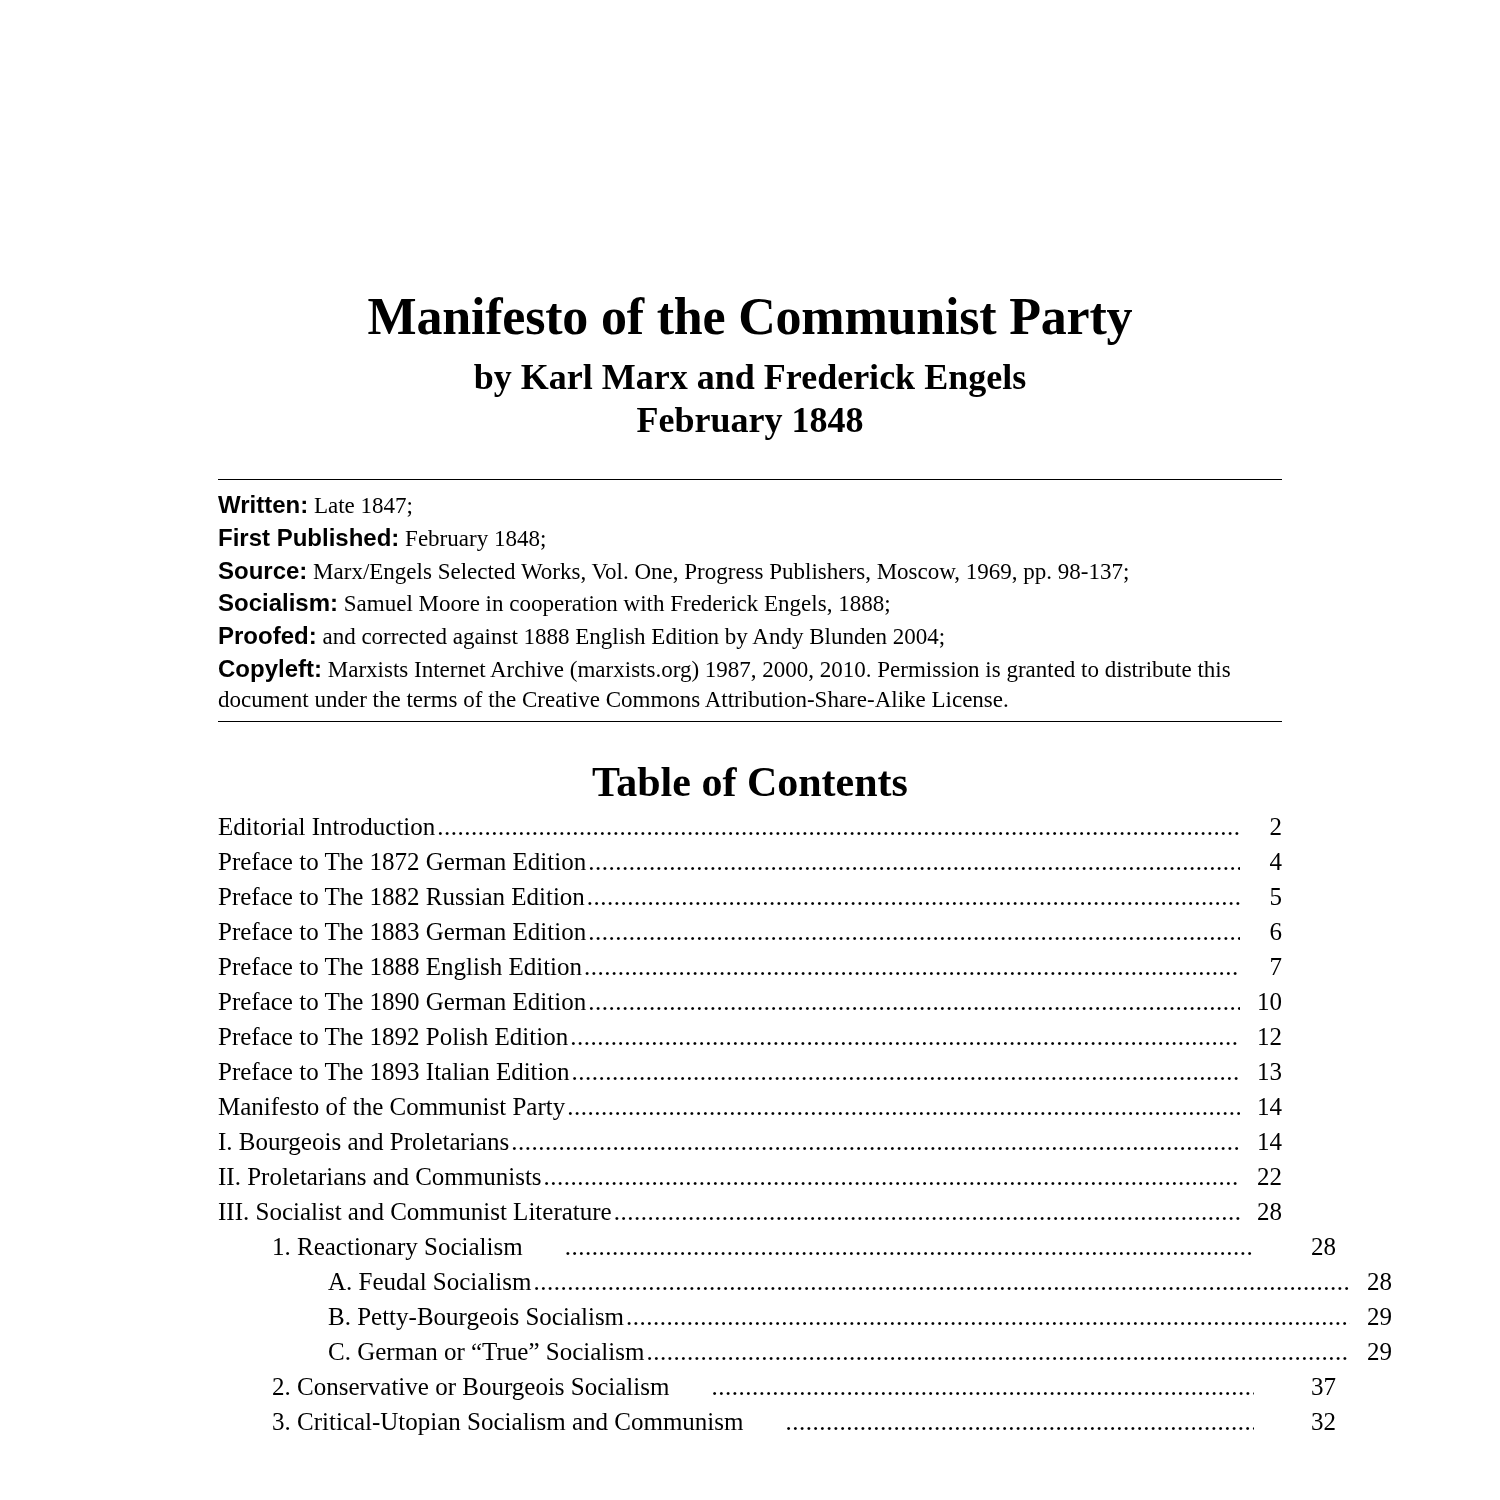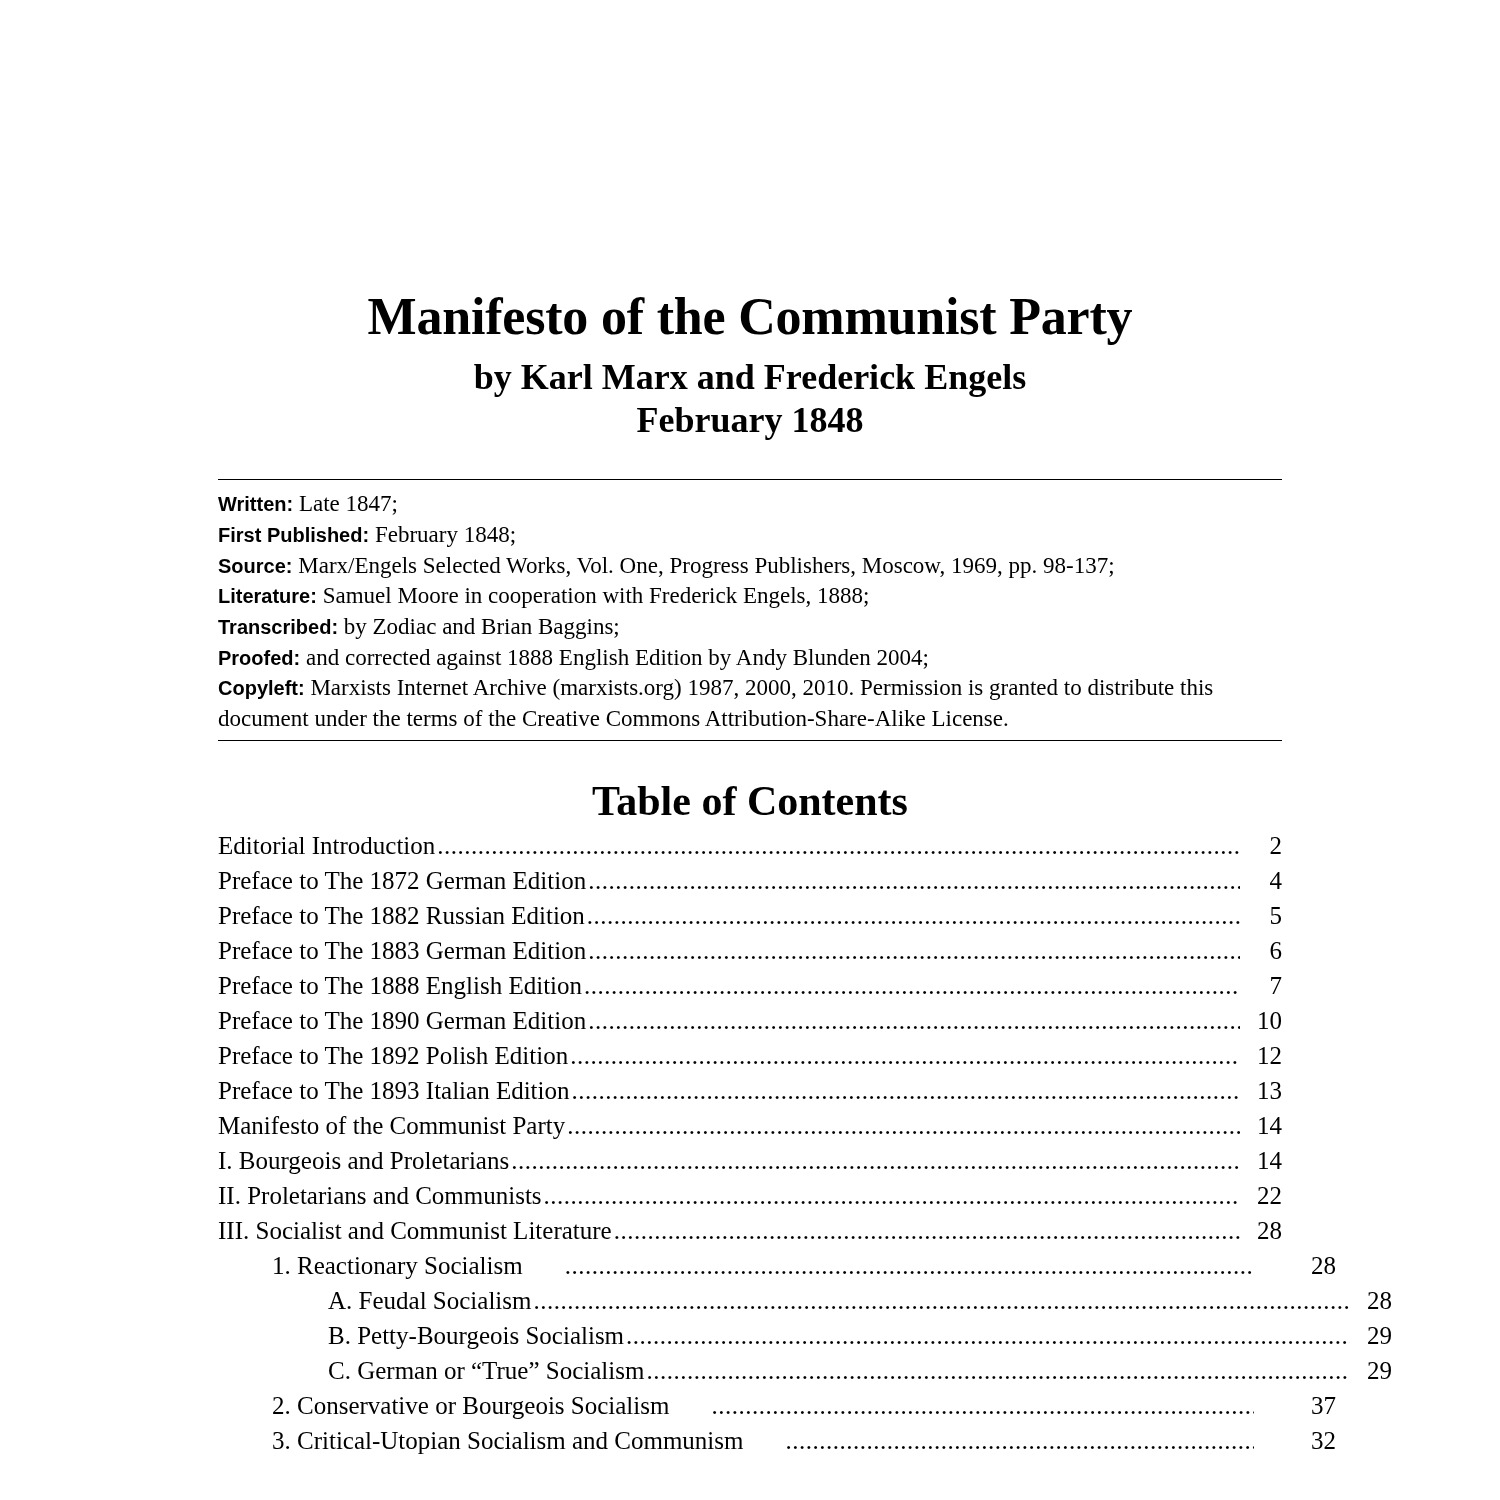--- a/index.html
+++ b/index.html
@@ -55,21 +55,21 @@
     line-height: 1.335;
     padding-top: 9px;
     padding-bottom: 5px;
   }
   .meta-line {
     white-space: normal;
   }
   .meta-label {
     font-family: "Liberation Sans", sans-serif;
     font-weight: bold;
-    font-size: 20px;
+    font-size: 24px;
   }
   .toc-heading {
     text-align: center;
     font-size: 42px;
     font-weight: bold;
     margin-top: 36px;
     margin-bottom: 8px;
   }
   .toc-list {
     font-size: 25px;
@@ -118,22 +118,21 @@
     <div class="doc-author">by Karl Marx and Frederick Engels</div>
     <div class="doc-date">February 1848</div>
   </div>
 
   <hr class="rule meta-rule-top">
 
   <div class="meta-block">
       <div class="meta-line"><span class="meta-label">Written:</span><span> Late 1847;</span></div>
       <div class="meta-line"><span class="meta-label">First Published:</span><span> February 1848;</span></div>
       <div class="meta-line"><span class="meta-label">Source:</span><span> Marx/Engels Selected Works, Vol. One, Progress Publishers, Moscow, 1969, pp. 98-137;</span></div>
-      <div class="meta-line"><span class="meta-label">Literature:</span><span> Samuel Moore in cooperation with Frederick Engels, 1888;</span></div>
-      <div class="meta-line"><span class="meta-label">Transcribed:</span><span> by Zodiac and Brian Baggins;</span></div>
+      <div class="meta-line"><span class="meta-label">Socialism:</span><span> Samuel Moore in cooperation with Frederick Engels, 1888;</span></div>
       <div class="meta-line"><span class="meta-label">Proofed:</span><span> and corrected against 1888 English Edition by Andy Blunden 2004;</span></div>
       <div class="meta-line"><span class="meta-label">Copyleft:</span><span> Marxists Internet Archive (marxists.org) 1987, 2000, 2010. Permission is granted to distribute this document under the terms of the Creative Commons Attribution-Share-Alike License.</span></div>
     </div>
 
   <hr class="rule">
 
   <div class="toc-heading">Table of Contents</div>
 
   <div class="toc-list">
       <div class="toc-row lvl1">

